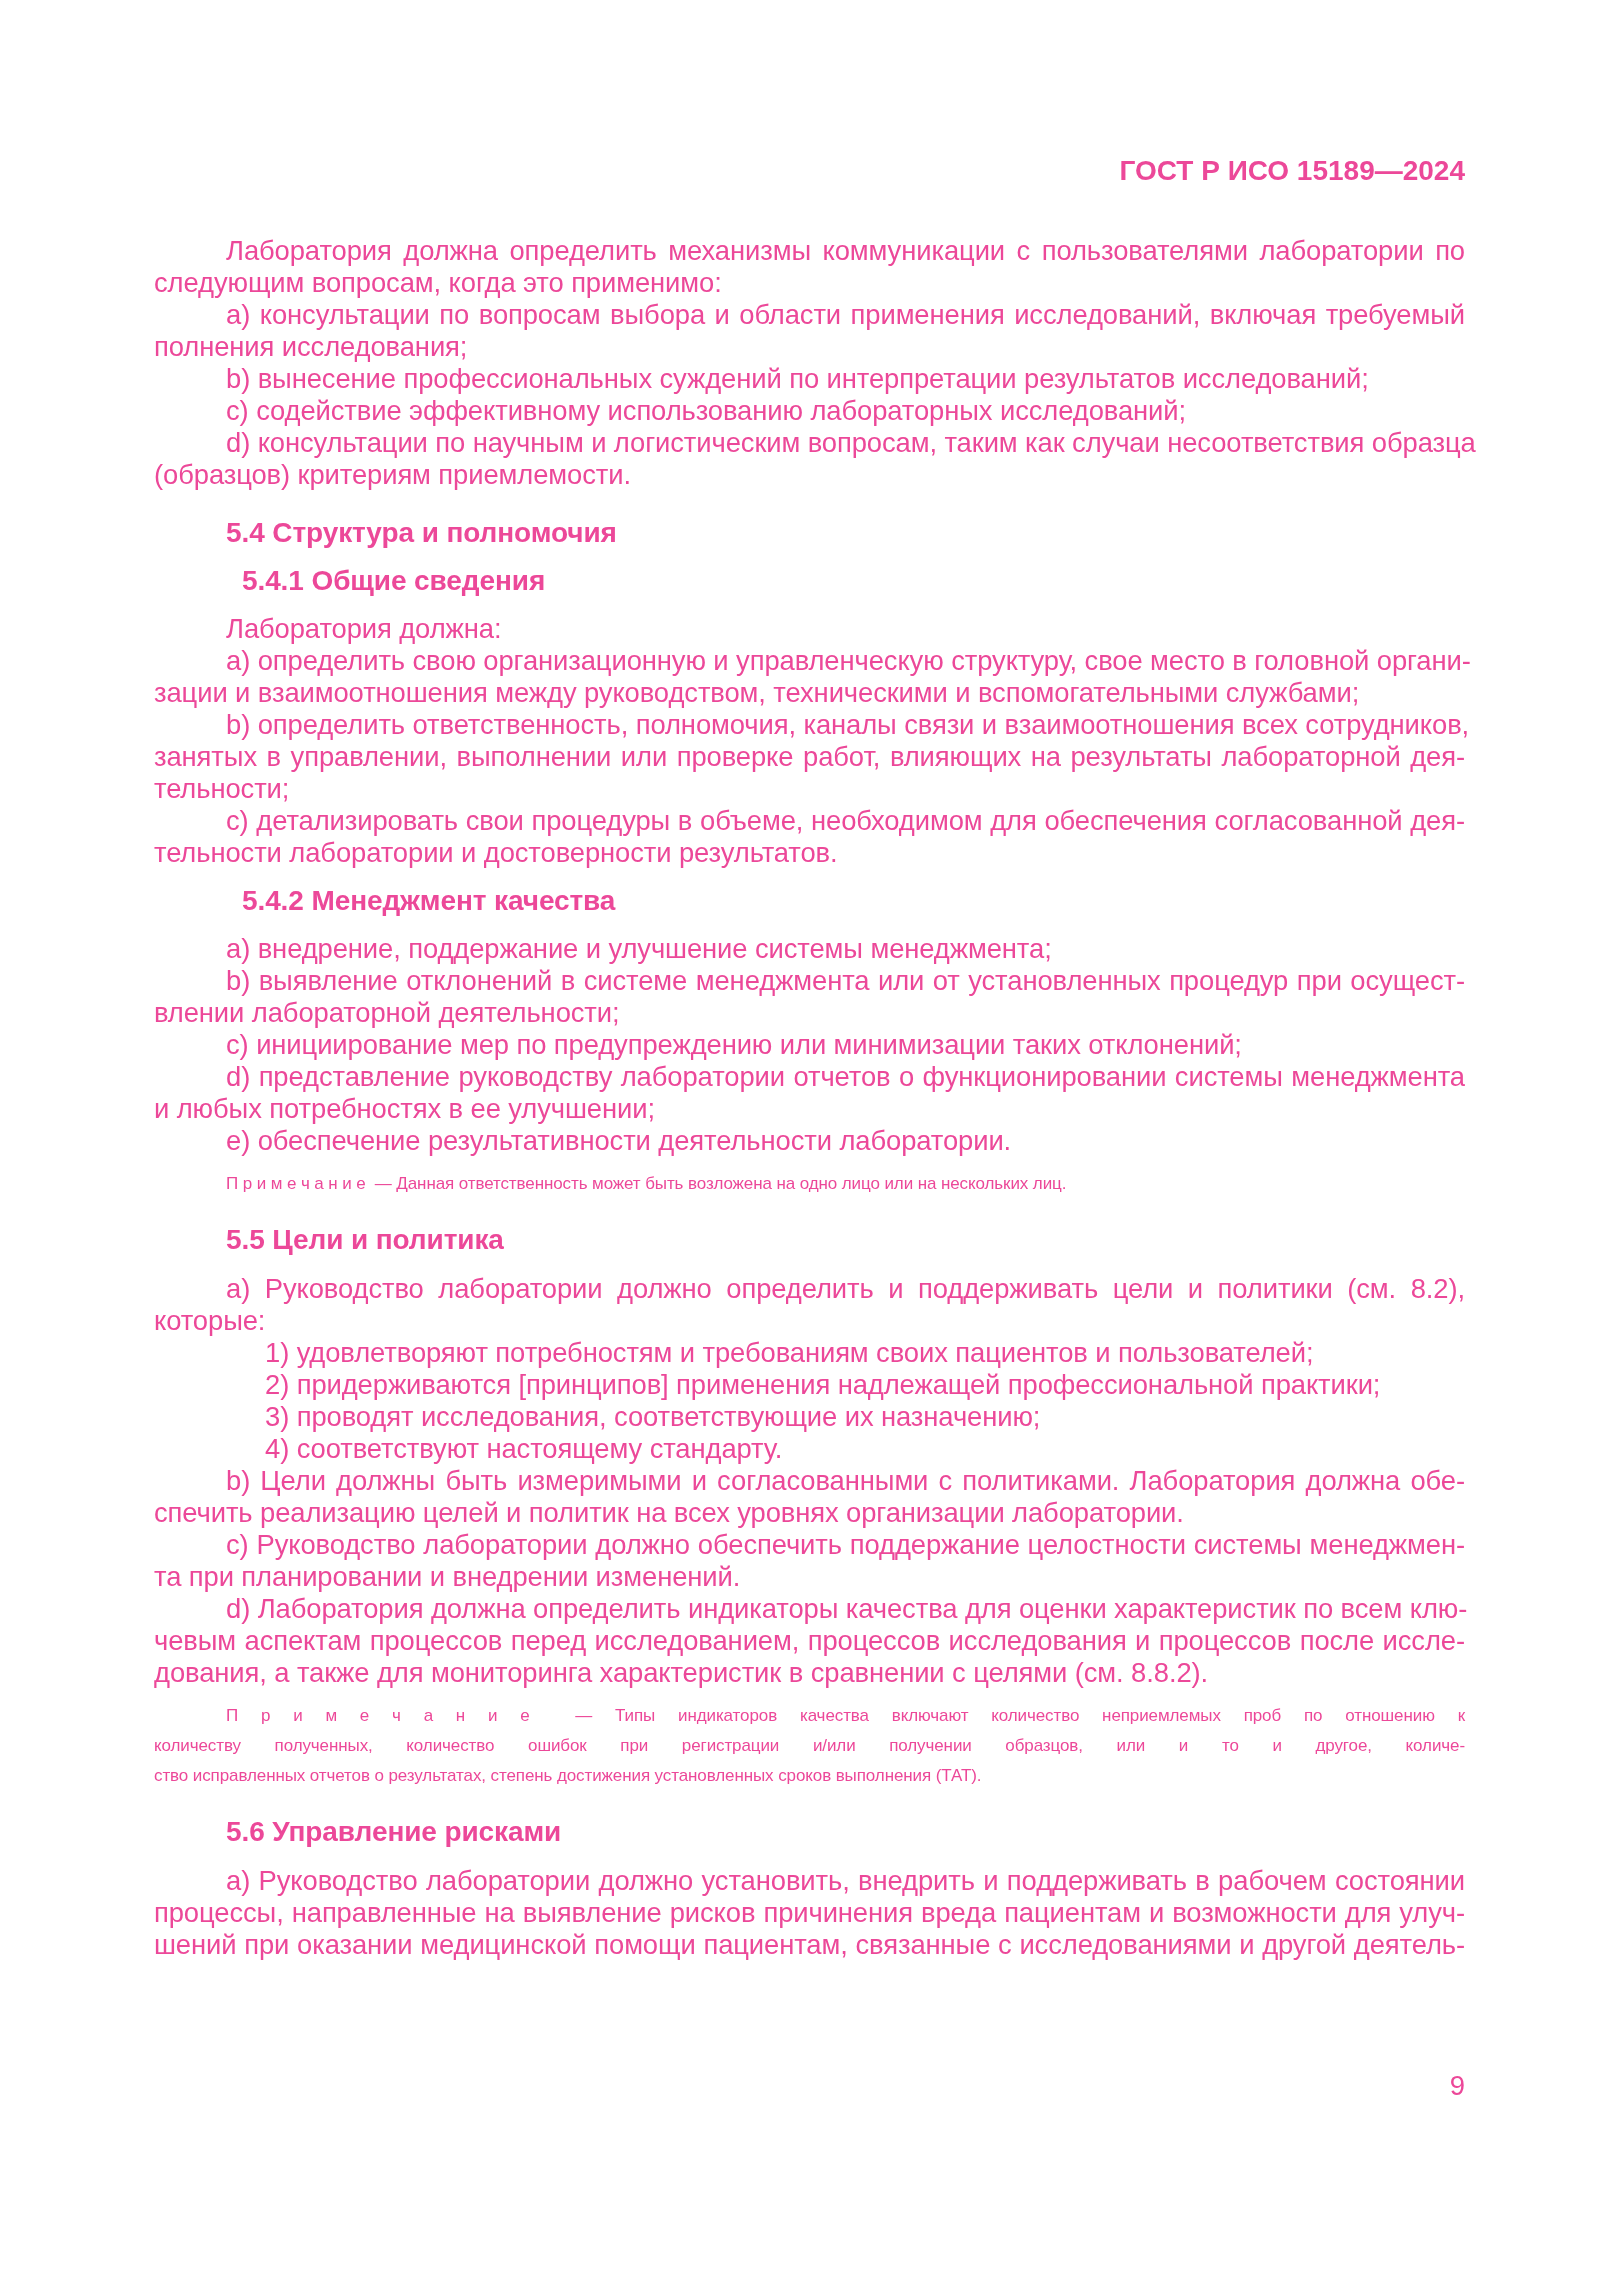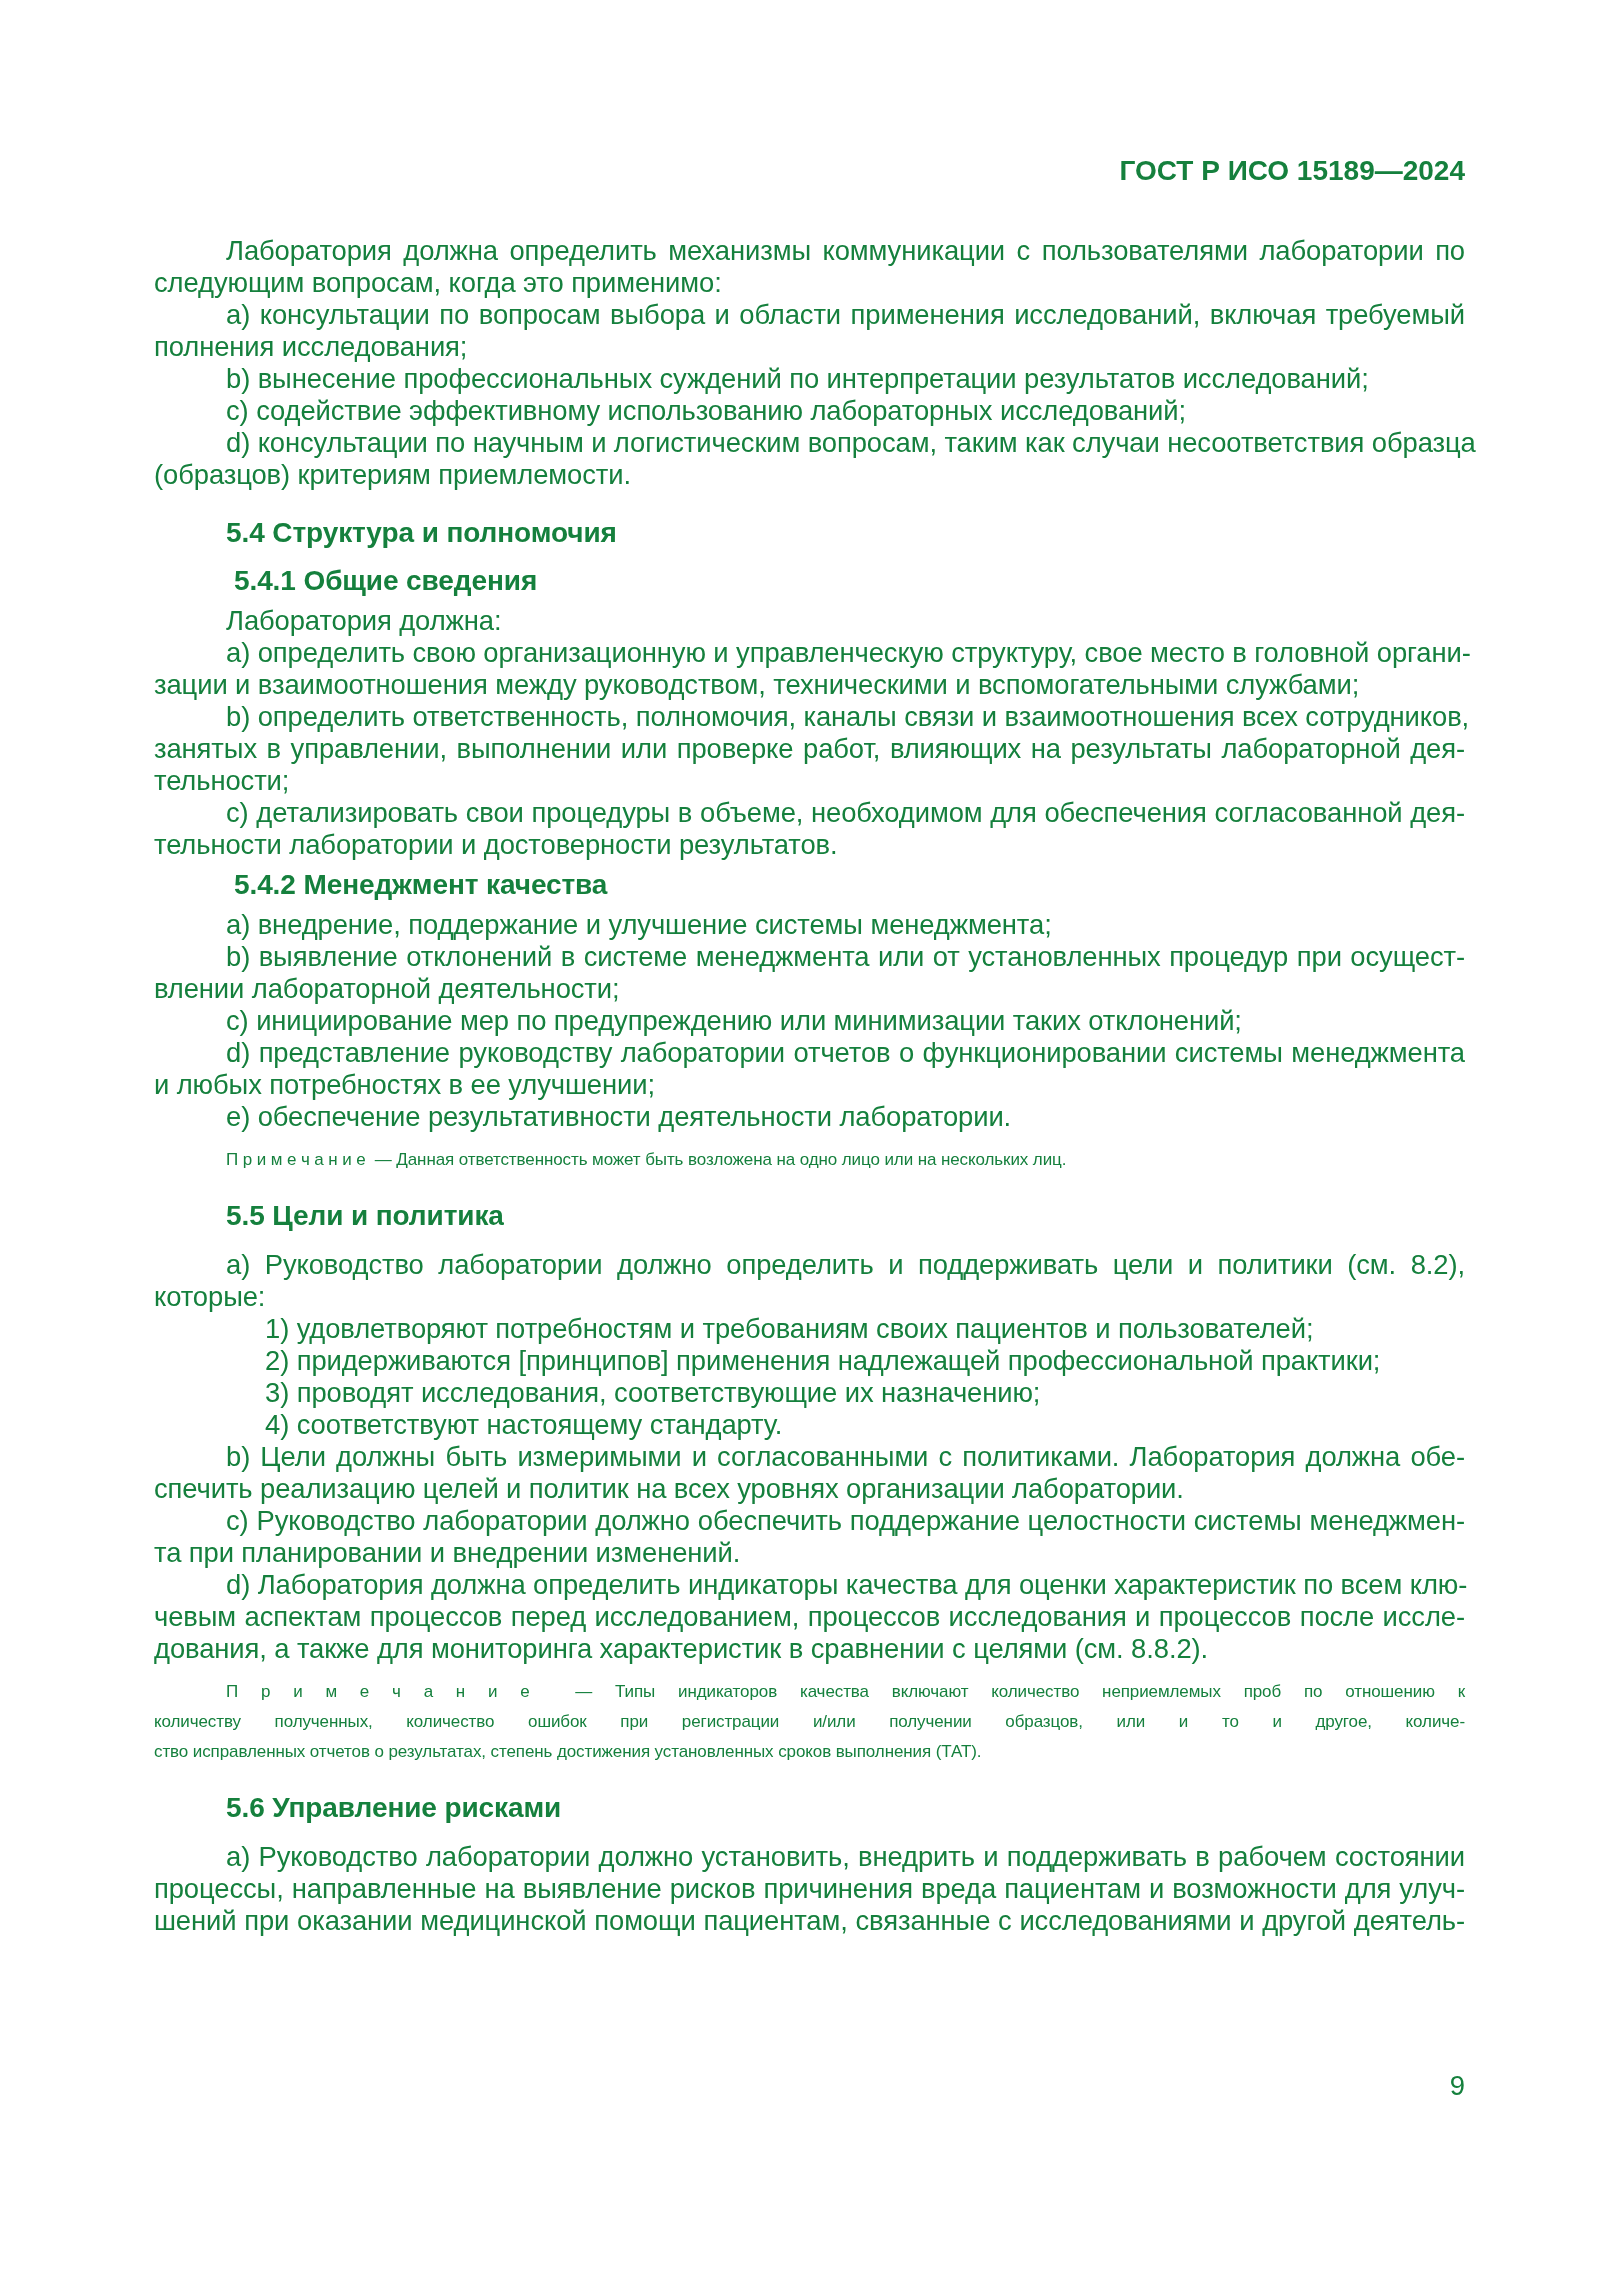--- a/index.html
+++ b/index.html
@@ -2,21 +2,21 @@
 <html lang="ru"><head>
 <meta charset="utf-8">
 <style>
   html, body { margin: 0; padding: 0; background: #ffffff; }
   .page {
     position: relative;
     width: 1621px;
     height: 2293px;
     background: #ffffff;
     font-family: "Liberation Sans", "DejaVu Sans", sans-serif;
-    color: #15803d;
+    color: #ec4899;
     box-sizing: border-box;
     padding: 155px 156px 0 154px;
     overflow: hidden;
   }
   .doc-header {
     font-size: 28px;
     font-weight: bold;
     line-height: 32px;
     text-align: right;
     white-space: nowrap;
@@ -35,21 +35,21 @@
   .deep  { text-indent: 111px; }
   .h2, .h3 {
     font-size: 28px;
     line-height: 32px;
     font-weight: bold;
     text-indent: 72px;
     white-space: nowrap;
     letter-spacing: -0.1px;
   }
   .h2 { margin: 25.5px 0 16.7px 0; }
-  .h3 { margin: 8px; }
+  .h3 { margin: 16px; }
   .h2 + .h3 { margin-top: 16.7px; }
   .note { margin: 11.8px 0; }
   .note .ln { font-size: 17px; line-height: 30px; letter-spacing: -0.1px; }
   .page-number {
     position: absolute;
     top: 2070px;
     right: 156px;
     font-size: 27.4px;
     line-height: 32px;
   }

